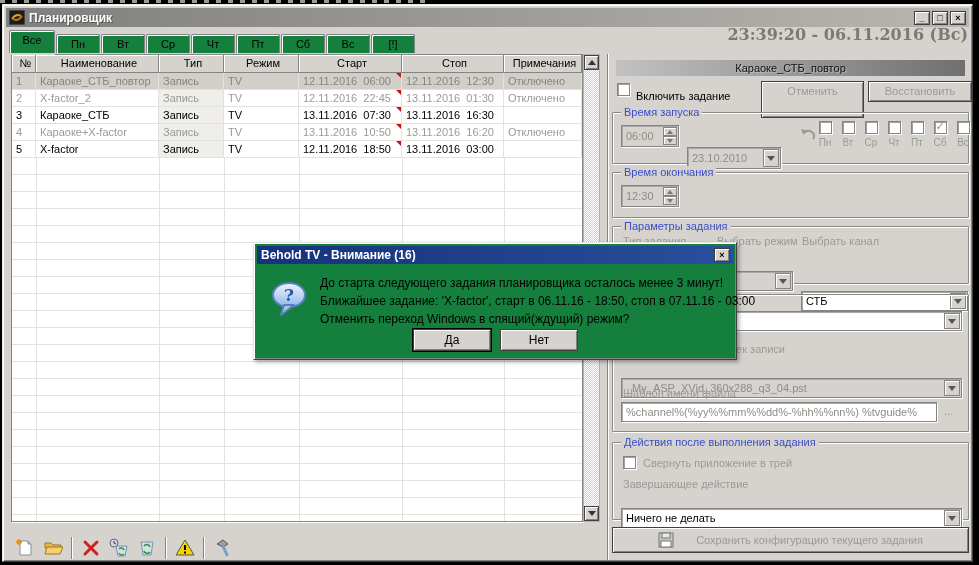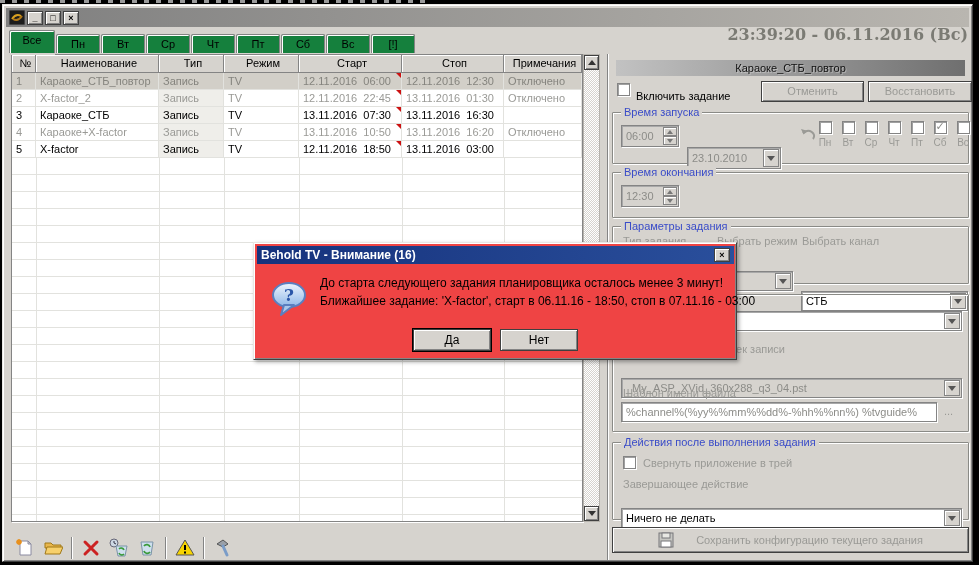--- a/index.html
+++ b/index.html
@@ -103,21 +103,21 @@
   .spin { position:absolute; right:1px; top:1px; bottom:1px; width:14px; display:flex; flex-direction:column; }
   .spin > div { flex:1; background:#d6d3ce; border:1px solid #848484; box-shadow: inset 1px 1px 0 #fff;
     display:flex; align-items:center; justify-content:center; }
   .mini-up { width:0;height:0;border-left:3px solid transparent;border-right:3px solid transparent;border-bottom:4px solid #777; }
   .mini-dn { width:0;height:0;border-left:3px solid transparent;border-right:3px solid transparent;border-top:4px solid #777; }
   .daybox { position:absolute; text-align:center; width:20px; }
   .daybox .cb { margin:0 auto; }
   .daybox .dlabel { color:#9a9a96; font-size:10px; margin-top:1px; }
 
   
-  .dialog { left:253px; top:242px; width:484px; height:118px; background:#ef4444;
+  .dialog { left:253px; top:242px; width:484px; height:118px; background:#15803d;
     border:1px solid #e9e7e3; border-right-color:#404040; border-bottom-color:#404040;
     box-shadow: inset 1px 1px 0 #fff, inset -1px -1px 0 #848484, 2px 2px 4px rgba(0,0,0,.35); z-index:50; }
   .dtitle { left:3px; top:3px; width:477px; height:18px;
     background:linear-gradient(90deg,#16327c,#2a4f9c); color:#fff; font-weight:bold; font-size:12px;
     display:flex; align-items:center; padding:0 4px; }
   .dtitle .dtext { flex:1; }
   .dbody-line { left:66px; width:405px; height:15px; font-size:12px; white-space:nowrap; }
   .dbtn { width:78px; height:22px; background:#d6d3ce; border:1px solid #404040;
     box-shadow: inset 1px 1px 0 #fff, inset -1px -1px 0 #848484;
     text-align:center; line-height:20px; font-size:12px; color:#000; }
@@ -133,20 +133,21 @@
 <div class="abs window">
 
   <div class="abs titlebar">
     <span class="app-icon">
       <svg width="16" height="15" viewBox="0 0 16 15">
         <rect x="0" y="0" width="16" height="15" fill="#1c1c1c" stroke="#6a6a6a"></rect>
         <path d="M3 9 q4 -6 9 -3" stroke="#d8a020" stroke-width="2" fill="none"></path>
         <path d="M13 6 q-4 6 -9 3" stroke="#b07818" stroke-width="2" fill="none"></path>
       </svg>
     </span>
+    <span class="ttext">Планировщик</span>
     <span class="winbtn">_</span>
     <span class="winbtn">□</span>
     <span class="winbtn">×</span>
   </div>
 
   <div class="abs tabbar">
     <div class="tab active">Все</div>
     <div class="tab">Пн</div>
     <div class="tab">Вт</div>
     <div class="tab">Ср</div>
@@ -289,21 +290,21 @@
       </svg>
     </span>
   </div>
 
   <div class="abs panel">
 
     <div class="abs taskhdr">Караоке_СТБ_повтор</div>
 
     <span class="abs cb" style="left:9px;top:29px"></span>
     <span class="abs lbl-black" style="left:28px;top:30px">Включить задание</span>
-    <div class="abs btn" style="left:153px;top:27px;width:103px;height:21px;line-height:19px">Отменить</div>
+    <div class="abs btn" style="left:153px;top:27px;width:103px;height:37px;line-height:19px">Отменить</div>
     <div class="abs btn" style="left:260px;top:27px;width:104px;height:21px;line-height:19px">Восстановить</div>
 
     
     <div class="abs group" style="left:4px;top:58px;width:357px;height:52px">
       <span class="abs gtitle lbl-blue">Время запуска</span>
       <div class="abs field disabled combo" style="left:8px;top:12px;width:58px;height:22px;line-height:20px">
         <span>06:00</span>
         <span class="spin">
             <div>
               <span class="mini-up"></span>
@@ -433,15 +434,16 @@
             <stop offset="1" stop-color="#8fb8e8"></stop>
         </linearGradient>
       </defs>
       <ellipse cx="20" cy="14" rx="16" ry="12" fill="url(#bub)" stroke="#5a7fc0" stroke-width="2"></ellipse>
       <path d="M15 24 L12 34 L25 24 Z" fill="#a9c8ec" stroke="#5a7fc0" stroke-width="2" stroke-linejoin="round"></path>
       <text x="20" y="20" text-anchor="middle" font-size="17" font-weight="bold" fill="#2a56a8" font-family="DejaVu Serif, serif">?</text>
     </svg>
   </span>
   <div class="abs dbody-line" style="top:33px">До старта следующего задания планировщика осталось менее 3 минут!</div>
   <div class="abs dbody-line" style="top:51px">Ближайшее задание: 'X-factor', старт в 06.11.16 - 18:50, стоп в 07.11.16 - 03:00</div>
+  <div class="abs dbody-line" style="top:69px">Отменить переход Windows в спящий(ждущий) режим?</div>
   <div class="abs dbtn default" style="left:159px;top:86px">Да</div>
   <div class="abs dbtn" style="left:246px;top:86px">Нет</div>
 </div>
 
 </body></html>

